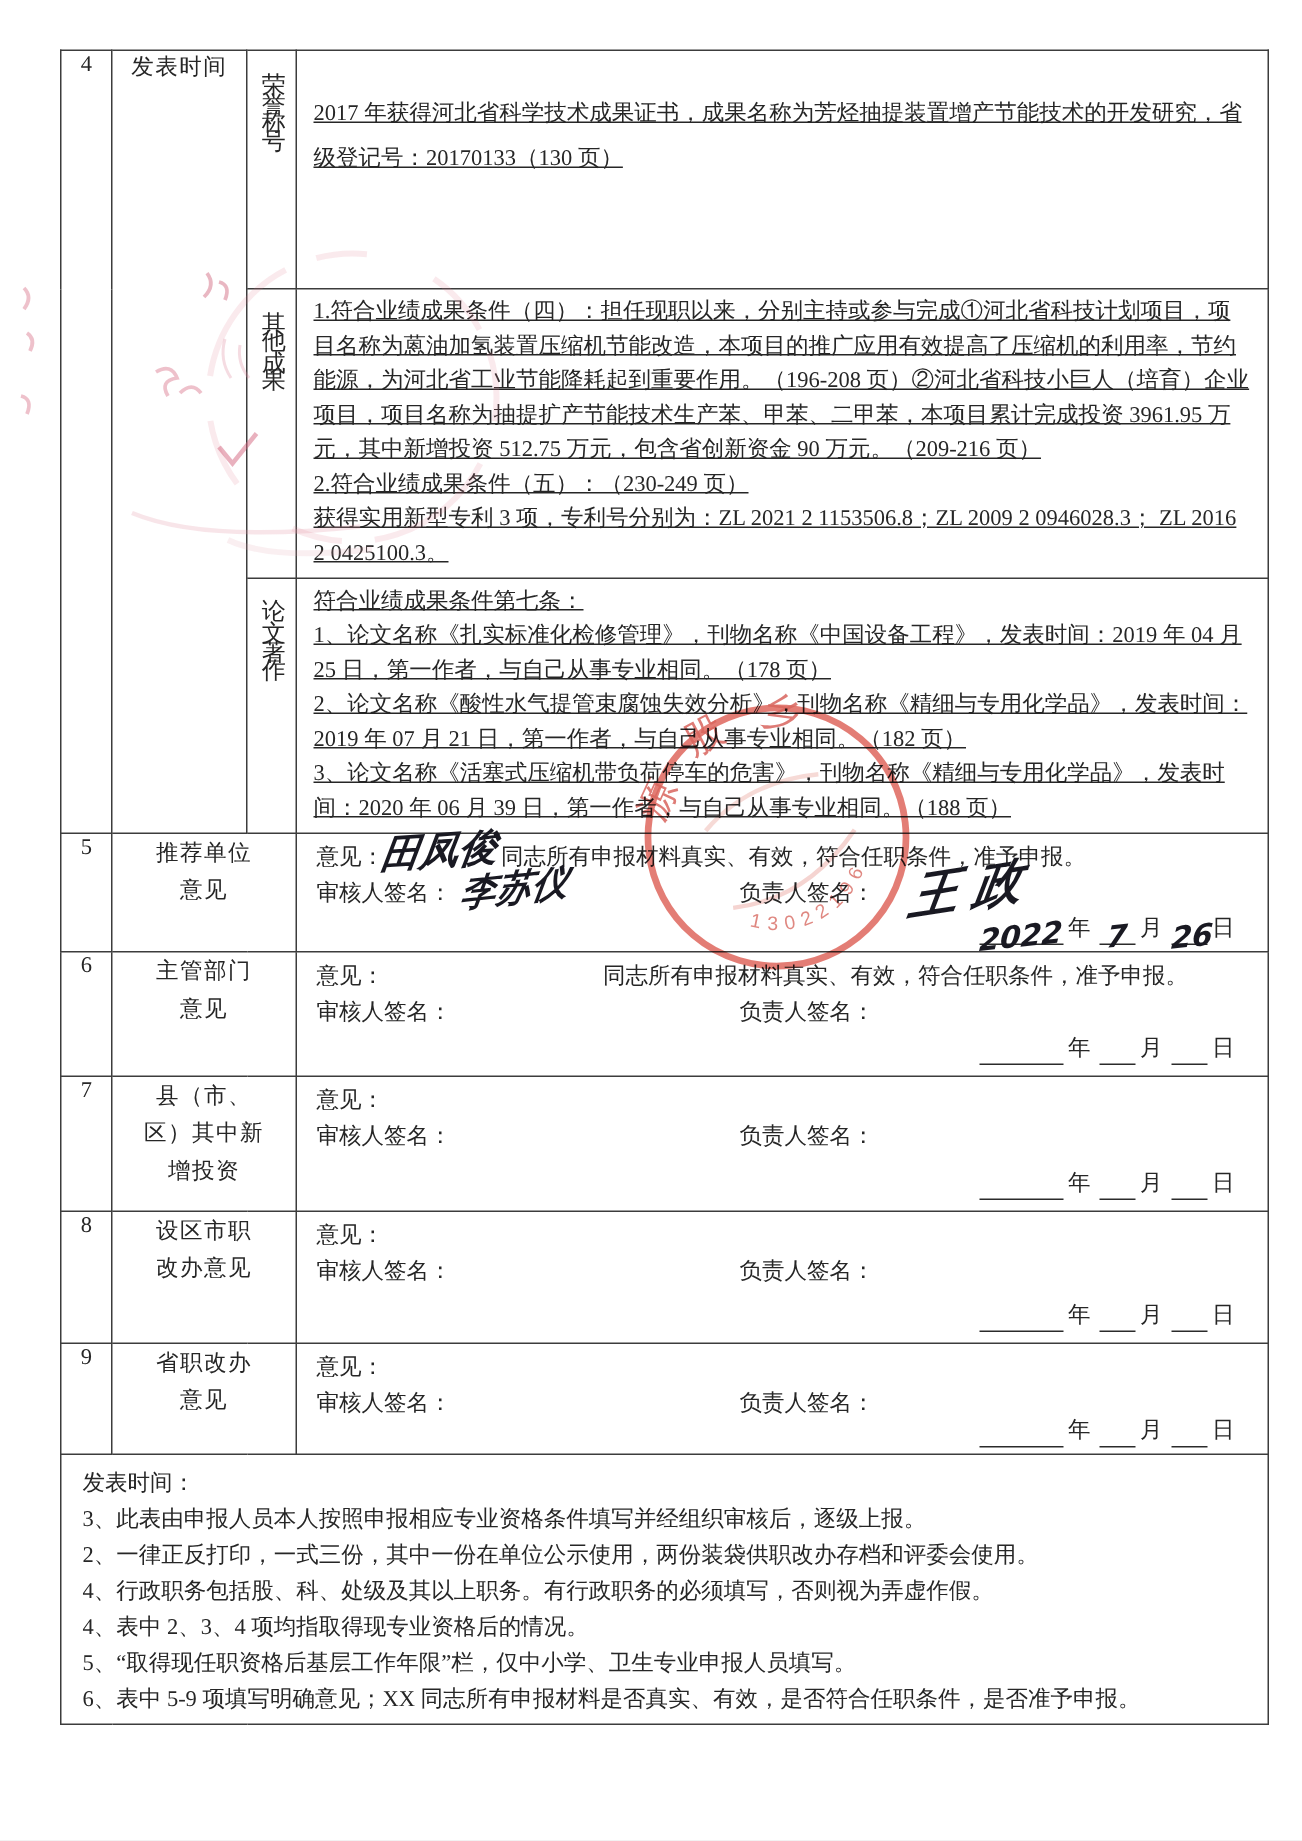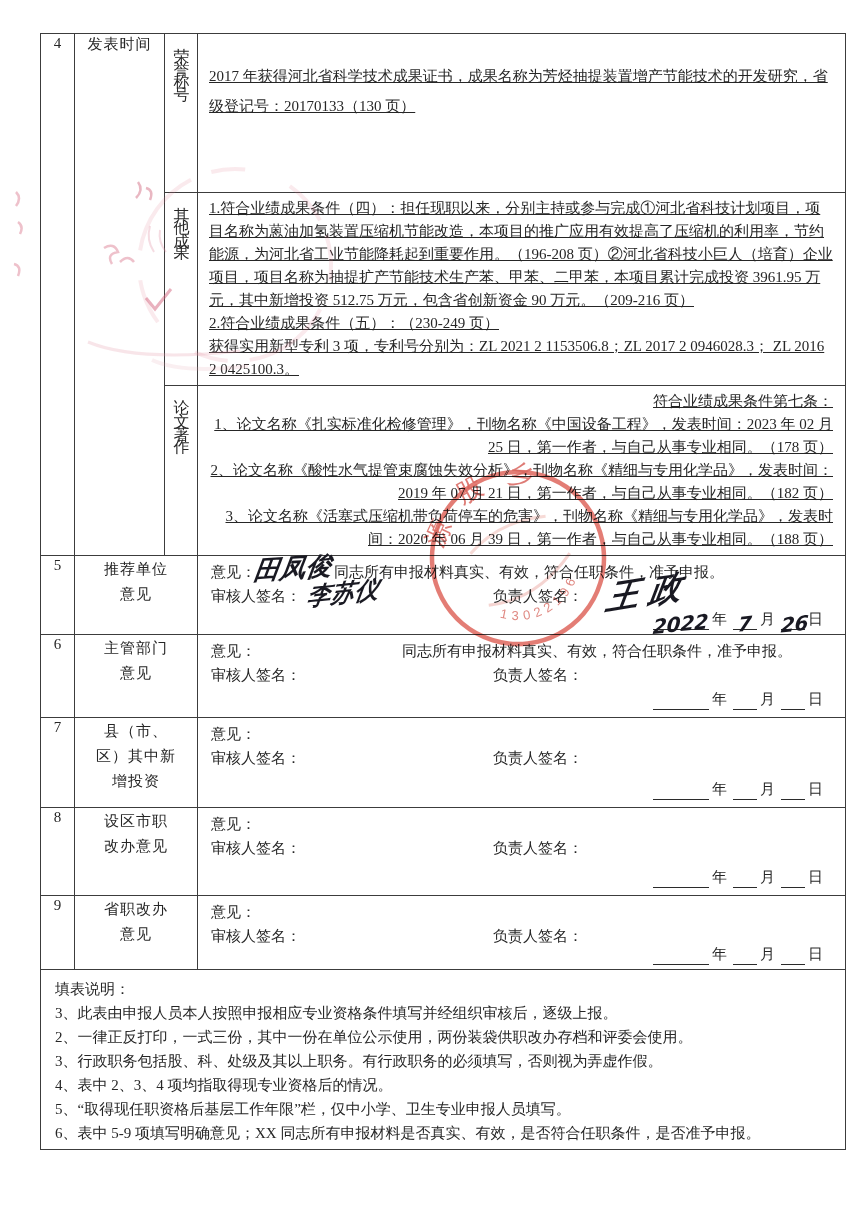--- a/index.html
+++ b/index.html
@@ -36,21 +36,21 @@
   }
   .vtext{
     display:inline-block;
     writing-mode:vertical-rl;
     text-orientation:upright;
     letter-spacing:13px;
     font-size:16px;
   }
   td.content{padding:4px 12px 4px 11px;line-height:23px;text-decoration:underline;}
   td.content.honor{padding-top:27px;line-height:30px;}
-  td.content.papers{line-height:23px;text-align:right;}
+  td.content.papers{line-height:23px;}
   .oplabel{margin:0 auto;width:64px;line-height:25px;}
   .oplabel.wide{width:92px;}
   td.opcell{position:relative;padding:0;}
   .op-inner{
     box-sizing:border-box;height:100%;
     padding:5px 12px 4px 13px;
     line-height:22px;
   }
   .op-l1{white-space:nowrap;}
   .op-l2{display:flex;margin-top:2px;white-space:nowrap;}
@@ -111,31 +111,31 @@
       </td>
     </tr>
 
     <tr style="height:182px">
       <td class="sub">
         <span class="vtext">其他成果</span>
       </td>
       <td class="content">
         <div>1.符合业绩成果条件（四）：担任现职以来，分别主持或参与完成①河北省科技计划项目，项目名称为蒽油加氢装置压缩机节能改造，本项目的推广应用有效提高了压缩机的利用率，节约能源，为河北省工业节能降耗起到重要作用。（196-208 页）②河北省科技小巨人（培育）企业项目，项目名称为抽提扩产节能技术生产苯、甲苯、二甲苯，本项目累计完成投资 3961.95 万元，其中新增投资 512.75 万元，包含省创新资金 90 万元。（209-216 页）</div>
         <div>2.符合业绩成果条件（五）：（230-249 页）</div>
-        <div>获得实用新型专利 3 项，专利号分别为：ZL 2021 2 1153506.8；ZL 2017 2 0946028.3；  ZL 2016 2 0425100.3。</div>
+        <div>获得实用新型专利 3 项，专利号分别为：ZL 2021 2 1153506.8；ZL 2009 2 0946028.3；  ZL 2016 2 0425100.3。</div>
       </td>
     </tr>
 
     <tr style="height:164px">
       <td class="sub">
         <span class="vtext">论文著作</span>
       </td>
       <td class="content papers">
         <div>符合业绩成果条件第七条：</div>
-        <div>1、论文名称《扎实标准化检修管理》，刊物名称《中国设备工程》，发表时间：2023 年 02 月 25 日，第一作者，与自己从事专业相同。（178 页）</div>
+        <div>1、论文名称《扎实标准化检修管理》，刊物名称《中国设备工程》，发表时间：2019 年 04 月 25 日，第一作者，与自己从事专业相同。（178 页）</div>
         <div>2、论文名称《酸性水气提管束腐蚀失效分析》，刊物名称《精细与专用化学品》，发表时间：2019 年 07 月 21 日，第一作者，与自己从事专业相同。（182 页）</div>
         <div>3、论文名称《活塞式压缩机带负荷停车的危害》，刊物名称《精细与专用化学品》，发表时间：2020 年 06 月 39 日，第一作者，与自己从事专业相同。（188 页）</div>
       </td>
     </tr>
 
     <tr style="height:79px">
       <td class="no">5</td>
       <td class="seclabel" colspan="2">
         <div class="oplabel">推荐单位意见</div>
       </td>
@@ -229,24 +229,24 @@
           </div>
           <div class="op-l3" style="bottom:4px;">
             <span class="dl dl-y"></span><span class="unit">年</span><span class="dl dl-m"></span><span class="unit">月</span><span class="dl dl-d"></span><span class="unit">日</span>
           </div>
         </div>
       </td>
     </tr>
 
     <tr style="height:171px">
       <td class="notes" colspan="4">
-        <div class="note-line">填表说明：</div>
+        <div class="note-line">发表时间：</div>
         <div class="note-line">3、此表由申报人员本人按照申报相应专业资格条件填写并经组织审核后，逐级上报。</div>
         <div class="note-line">2、一律正反打印，一式三份，其中一份在单位公示使用，两份装袋供职改办存档和评委会使用。</div>
-        <div class="note-line">3、行政职务包括股、科、处级及其以上职务。有行政职务的必须填写，否则视为弄虚作假。</div>
+        <div class="note-line">4、行政职务包括股、科、处级及其以上职务。有行政职务的必须填写，否则视为弄虚作假。</div>
         <div class="note-line">4、表中 2、3、4 项均指取得现专业资格后的情况。</div>
         <div class="note-line">5、“取得现任职资格后基层工作年限”栏，仅中小学、卫生专业申报人员填写。</div>
         <div class="note-line">6、表中 5-9 项填写明确意见；XX 同志所有申报材料是否真实、有效，是否符合任职条件，是否准予申报。</div>
       </td>
     </tr>
   </tbody>
     </table>
 
   <svg class="overlay" style="left:0;top:130px" width="380" height="330" viewBox="0 0 380 330">
     <g transform="rotate(-18 235 135)">

